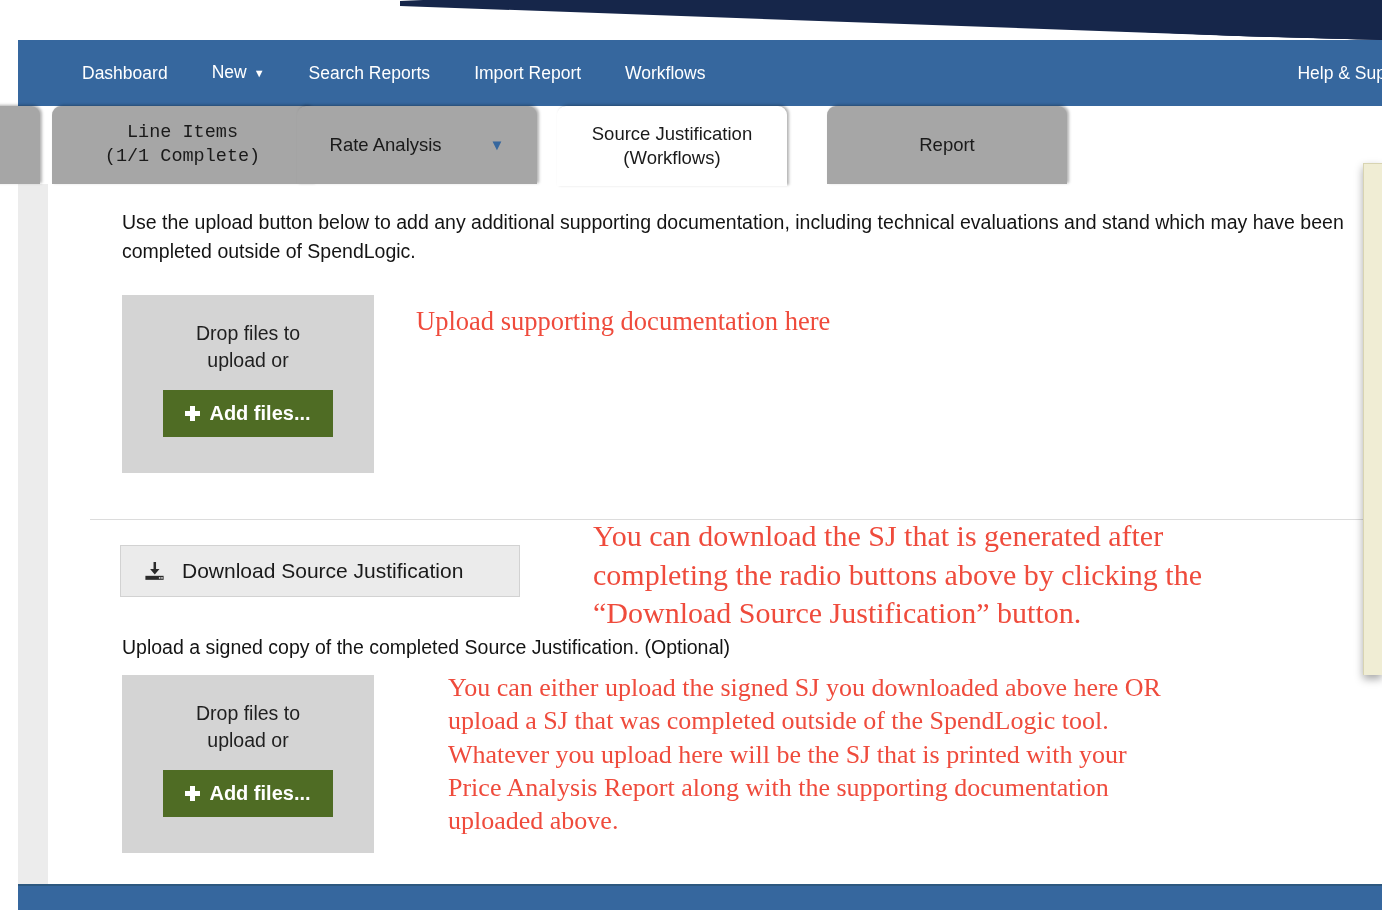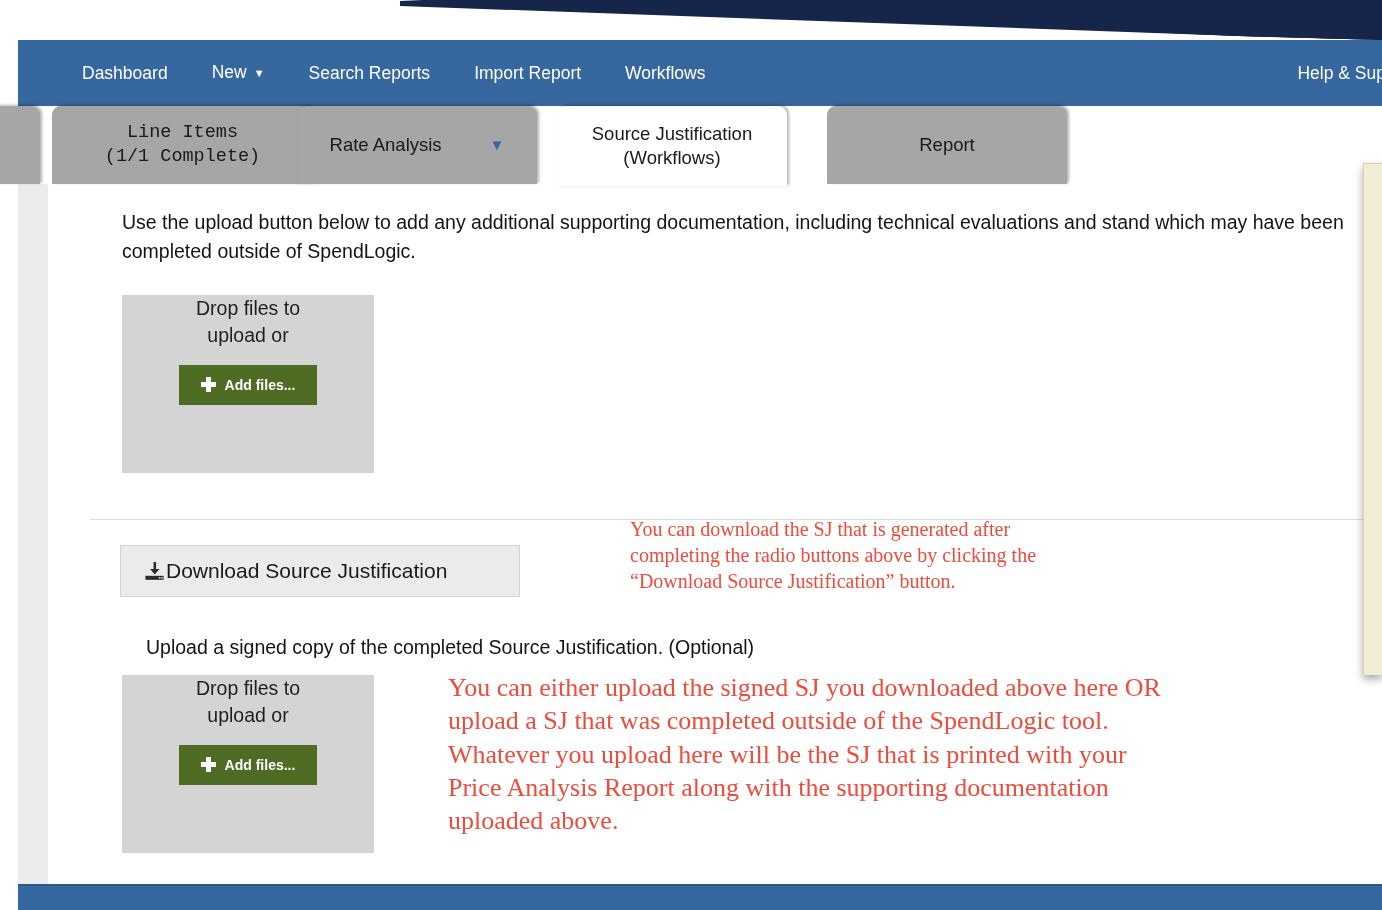--- a/index.html
+++ b/index.html
@@ -158,34 +158,35 @@
     line-height: 1.48;
   }
 
   .dropzone {
     position: absolute;
     background: #d4d4d4;
     display: flex;
     flex-direction: column;
     align-items: center;
     justify-content: flex-start;
+    padding-top: 25px;
     cursor: pointer;
   }
   .dropzone-text {
     font-size: 19.5px;
     color: #1f1f1f;
     text-align: center;
     line-height: 1.38;
     width: 160px;
   }
   .addfiles-btn {
     margin-top: 16px;
     background: #4f6c24;
     color: #ffffff;
-    font-size: 14px;
+    font-size: 20px;
     font-weight: bold;
     padding: 12px 22px;
     display: flex;
     align-items: center;
     gap: 9px;
     border: none;
     cursor: pointer;
     font-family: "Liberation Sans", sans-serif;
   }
   .plus-icon {
@@ -207,53 +208,53 @@
   
   .annot {
     position: absolute;
     color: #ef4b3c;
     font-family: "Liberation Serif", serif;
     font-size: 26.5px;
     line-height: 1.24;
     white-space: pre-line;
   }
   #annot-1 { left: 368px; top: 121px; }
-  #annot-2 { left: 582px; top: 333px; font-size: 20px; line-height: 1.29; }
+  #annot-2 { left: 545px; top: 333px; font-size: 30px; line-height: 1.29; }
   #annot-3 { left: 400px; top: 487px; font-size: 26px; line-height: 1.28; }
 
   .divider {
     position: absolute;
     left: 42px; top: 335px;
     width: 1322px;
     height: 1px;
     background: #dcdcdc;
   }
 
   #download-btn {
     position: absolute;
     left: 72px; top: 361px;
     width: 400px;
     height: 52px;
     background: #ebebeb;
     border: 1px solid #d2d2d2;
     display: flex;
     align-items: center;
     padding-left: 22px;
+    gap: 16px;
     cursor: pointer;
     font-size: 21px;
     color: #1a1a1a;
   }
   .dl-icon { width: 23px; height: 23px; flex: 0 0 auto; }
 
   #signed-copy-label {
     position: absolute;
     left: 74px; top: 452px;
     font-size: 19.5px;
     color: #141414;
-    margin-left: 24px;
   }
 
   
   #side-panel {
     position: absolute;
     left: 1363px; top: 163px;
     width: 19px;
     height: 512px;
     background: #f0edd4;
     border-top: 1px solid #d8d4b2;
@@ -329,20 +330,21 @@
     <p class="intro">Use the upload button below to add any additional supporting documentation, including technical evaluations and stand which may have been completed outside of SpendLogic.</p>
 
     <div class="dropzone" id="dropzone-1">
       <div class="dropzone-text">Drop files to upload or</div>
       <button class="addfiles-btn">
         <span class="plus-icon"></span>
         <span>Add files...</span>
       </button>
     </div>
 
+    <div class="annot" id="annot-1">Upload supporting documentation here</div>
 
     <div class="divider"></div>
 
     <div id="download-btn">
       <svg class="dl-icon" viewBox="0 0 24 24" xmlns="http://www.w3.org/2000/svg">
         <path d="M11 2 h2.6 v7.4 h3.6 L12.3 15 L7.4 9.4 h3.6 z" fill="#2b2b2b"></path>
         <path d="M2.5 16.5 h19 v4.2 h-19 z" fill="#2b2b2b"></path>
         <rect x="16.6" y="18.0" width="1.6" height="1.4" fill="#ffffff"></rect>
         <rect x="19.0" y="18.0" width="1.6" height="1.4" fill="#ffffff"></rect>
       </svg>

